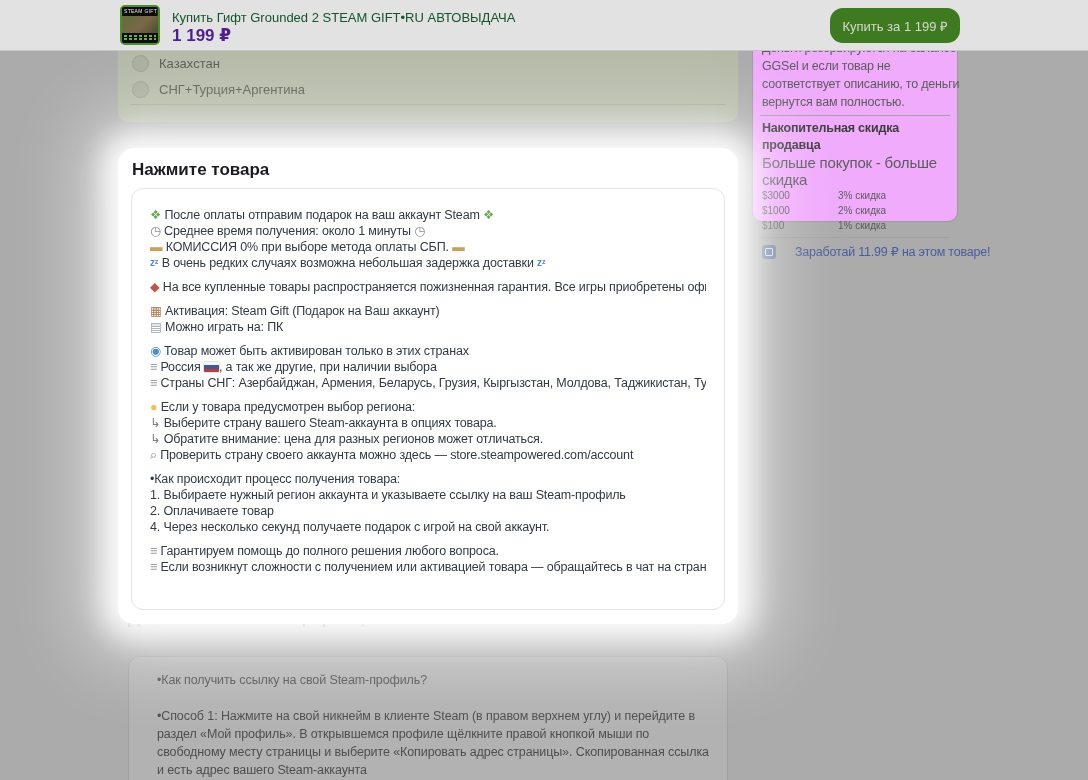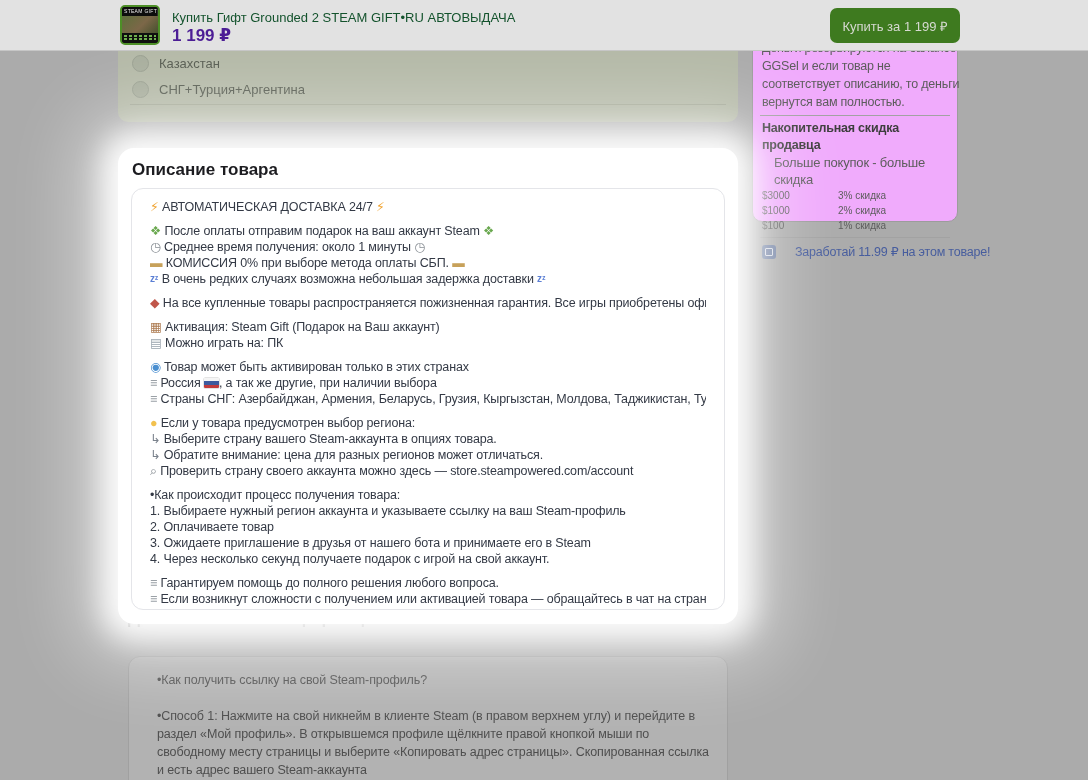--- a/index.html
+++ b/index.html
@@ -16,35 +16,35 @@
   .thumb-top{height:9px;background:#0d0d0d;color:#e9e9e9;font-size:5px;line-height:9px;
     text-align:left;padding-left:2px;letter-spacing:.3px;white-space:nowrap;display:flex;justify-content:space-between;}
   .thumb-tag{background:#2c2c2c;color:#cfcfcf;padding:0 1px;}
   .thumb-mid{height:17px;background:linear-gradient(135deg,#5d6f3b 0%,#7c6748 55%,#45502e 100%);}
   .thumb-bot{height:10px;background:#0f0f0f;padding:2px 2px 0 2px;}
   .thumb-bot i{display:block;height:2px;margin-bottom:1px;
     background:repeating-linear-gradient(to right,#6fae4e 0 3px,transparent 3px 5px);}
   .htitle{position:absolute;left:172px;top:10px;font-size:13px;color:#14532d;font-weight:500;}
   .hprice{position:absolute;left:172px;top:25px;font-size:17px;color:#4c1d95;font-weight:700;}
   .buy-btn{position:absolute;left:830px;top:8px;width:130px;height:35px;background:#3e7a1f;
-    border:none;border-radius:7px;color:#d6d9d1;font-size:13px;font-weight:500;cursor:pointer;}
+    border:none;border-radius:13px;color:#d6d9d1;font-size:13px;font-weight:500;cursor:pointer;}
   
   .options-panel{position:absolute;left:118px;top:50px;width:620px;height:72px;
     background:#b4b9a7;border-radius:0 0 10px 10px;z-index:1;}
   .option-row{display:flex;align-items:center;gap:10px;height:26px;padding-left:14px;}
   .radio{width:15px;height:15px;border-radius:50%;background:#a8ae9d;border:1px solid #999f90;flex:none;}
   .option-label{font-size:13px;color:#565b50;}
   .panel-divider{position:absolute;left:12px;right:12px;top:54px;height:1px;background:#a3a896;}
   
   .sidebar-card{position:absolute;left:752px;top:30px;width:206px;height:192px;box-sizing:border-box;
     background:#f0abfc;border:1px solid #9c9c9c;border-radius:10px;padding:8px 9px;z-index:5;}
   .guarantee-line{font-size:12.5px;line-height:18px;color:#5c5c5c;letter-spacing:-.2px;white-space:nowrap;}
   .sb-divider{height:1px;background:#a2a2a2;margin:4px -2px;}
   .sb-heading{font-size:12.5px;font-weight:700;color:#3d3d3d;line-height:17px;letter-spacing:-.2px;}
-  .sb-sub{font-size:13px;color:#5c5c5c;line-height:17px;letter-spacing:-.2px;margin-left:12px;}
+  .sb-sub{font-size:15px;color:#5c5c5c;line-height:17px;letter-spacing:-.2px;}
   .tier-row{display:flex;font-size:10px;color:#5c5c5c;line-height:15px;}
   .tier-amount{width:76px;}
   .earn-link{display:flex;align-items:center;gap:19px;font-size:12.5px;color:#475d9e;
     margin-top:6px;letter-spacing:-.2px;cursor:pointer;white-space:nowrap;}
   .earn-icon{width:14px;height:14px;border-radius:3px;background:#7181a3;flex:none;position:relative;}
   .earn-icon::after{content:"";position:absolute;left:3px;top:3px;width:6px;height:6px;
     border:1px solid #d9dde6;border-radius:1px;}
   
   .desc-card{position:absolute;left:118px;top:148px;width:620px;height:476px;background:#fff;
     border-radius:16px;z-index:6;
@@ -121,24 +121,23 @@
    </div>
     </div>
   <div class="sb-divider"></div>
   <div class="earn-link">
     <span class="earn-icon"></span>
     <span>Заработай 11.99 ₽ на этом товаре!</span>
   </div>
 </div>
 
 <div class="desc-card">
-  <div class="desc-title">Описание товара</div>
+  <div class="desc-title">Нажмите товара</div>
   <div class="desc-inner">
     <div id="desc-lines">
-        <div class="desc-line"><span class="em zap">⚡</span> АВТОМАТИЧЕСКАЯ ДОСТАВКА 24/7 <span class="em zap">⚡</span></div>
         <div class="desc-line blank"></div>
         <div class="desc-line"><span class="em puzzle">❖</span> После оплаты отправим подарок на ваш аккаунт Steam <span class="em puzzle">❖</span></div>
         <div class="desc-line"><span class="em timer">◷</span> Среднее время получения: около 1 минуты <span class="em timer">◷</span></div>
         <div class="desc-line"><span class="em card">▬</span> КОМИССИЯ 0% при выборе метода оплаты СБП. <span class="em card">▬</span></div>
         <div class="desc-line"><span class="em zzz">zᶻ</span> В очень редких случаях возможна небольшая задержка доставки <span class="em zzz">zᶻ</span></div>
         <div class="desc-line blank"></div>
         <div class="desc-line"><span class="em shield">◆</span> На все купленные товары распространяется пожизненная гарантия. Все игры приобретены официально через Steam.</div>
         <div class="desc-line blank"></div>
         <div class="desc-line"><span class="em box">▦</span> Активация: Steam Gift (Подарок на Ваш аккаунт)</div>
         <div class="desc-line"><span class="em page">▤</span> Можно играть на: ПК</div>
@@ -148,21 +147,20 @@
         <div class="desc-line"><span class="em lines">≡</span> Страны СНГ: Азербайджан, Армения, Беларусь, Грузия, Кыргызстан, Молдова, Таджикистан, Туркменистан, Узбекистан</div>
         <div class="desc-line blank"></div>
         <div class="desc-line"><span class="em bulb">●</span> Если у товара предусмотрен выбор региона:</div>
         <div class="desc-line"><span class="em arrow">↳</span> Выберите страну вашего Steam-аккаунта в опциях товара.</div>
         <div class="desc-line"><span class="em arrow">↳</span> Обратите внимание: цена для разных регионов может отличаться.</div>
         <div class="desc-line"><span class="em mag">⌕</span> Проверить страну своего аккаунта можно здесь — store.steampowered.com/account</div>
         <div class="desc-line blank"></div>
         <div class="desc-line">•Как происходит процесс получения товара:</div>
         <div class="desc-line">1. Выбираете нужный регион аккаунта и указываете ссылку на ваш Steam-профиль</div>
         <div class="desc-line">2. Оплачиваете товар</div>
-        <div class="desc-line">3. Ожидаете приглашение в друзья от нашего бота и принимаете его в Steam</div>
         <div class="desc-line">4. Через несколько секунд получаете подарок с игрой на свой аккаунт.</div>
         <div class="desc-line blank"></div>
         <div class="desc-line"><span class="em lines">≡</span> Гарантируем помощь до полного решения любого вопроса.</div>
         <div class="desc-line"><span class="em lines">≡</span> Если возникнут сложности с получением или активацией товара — обращайтесь в чат на странице покупки товара.</div>
       </div>
   </div>
 </div>
 
 <div class="add-heading">Дополнительная информация</div>
 <div class="info-box">

